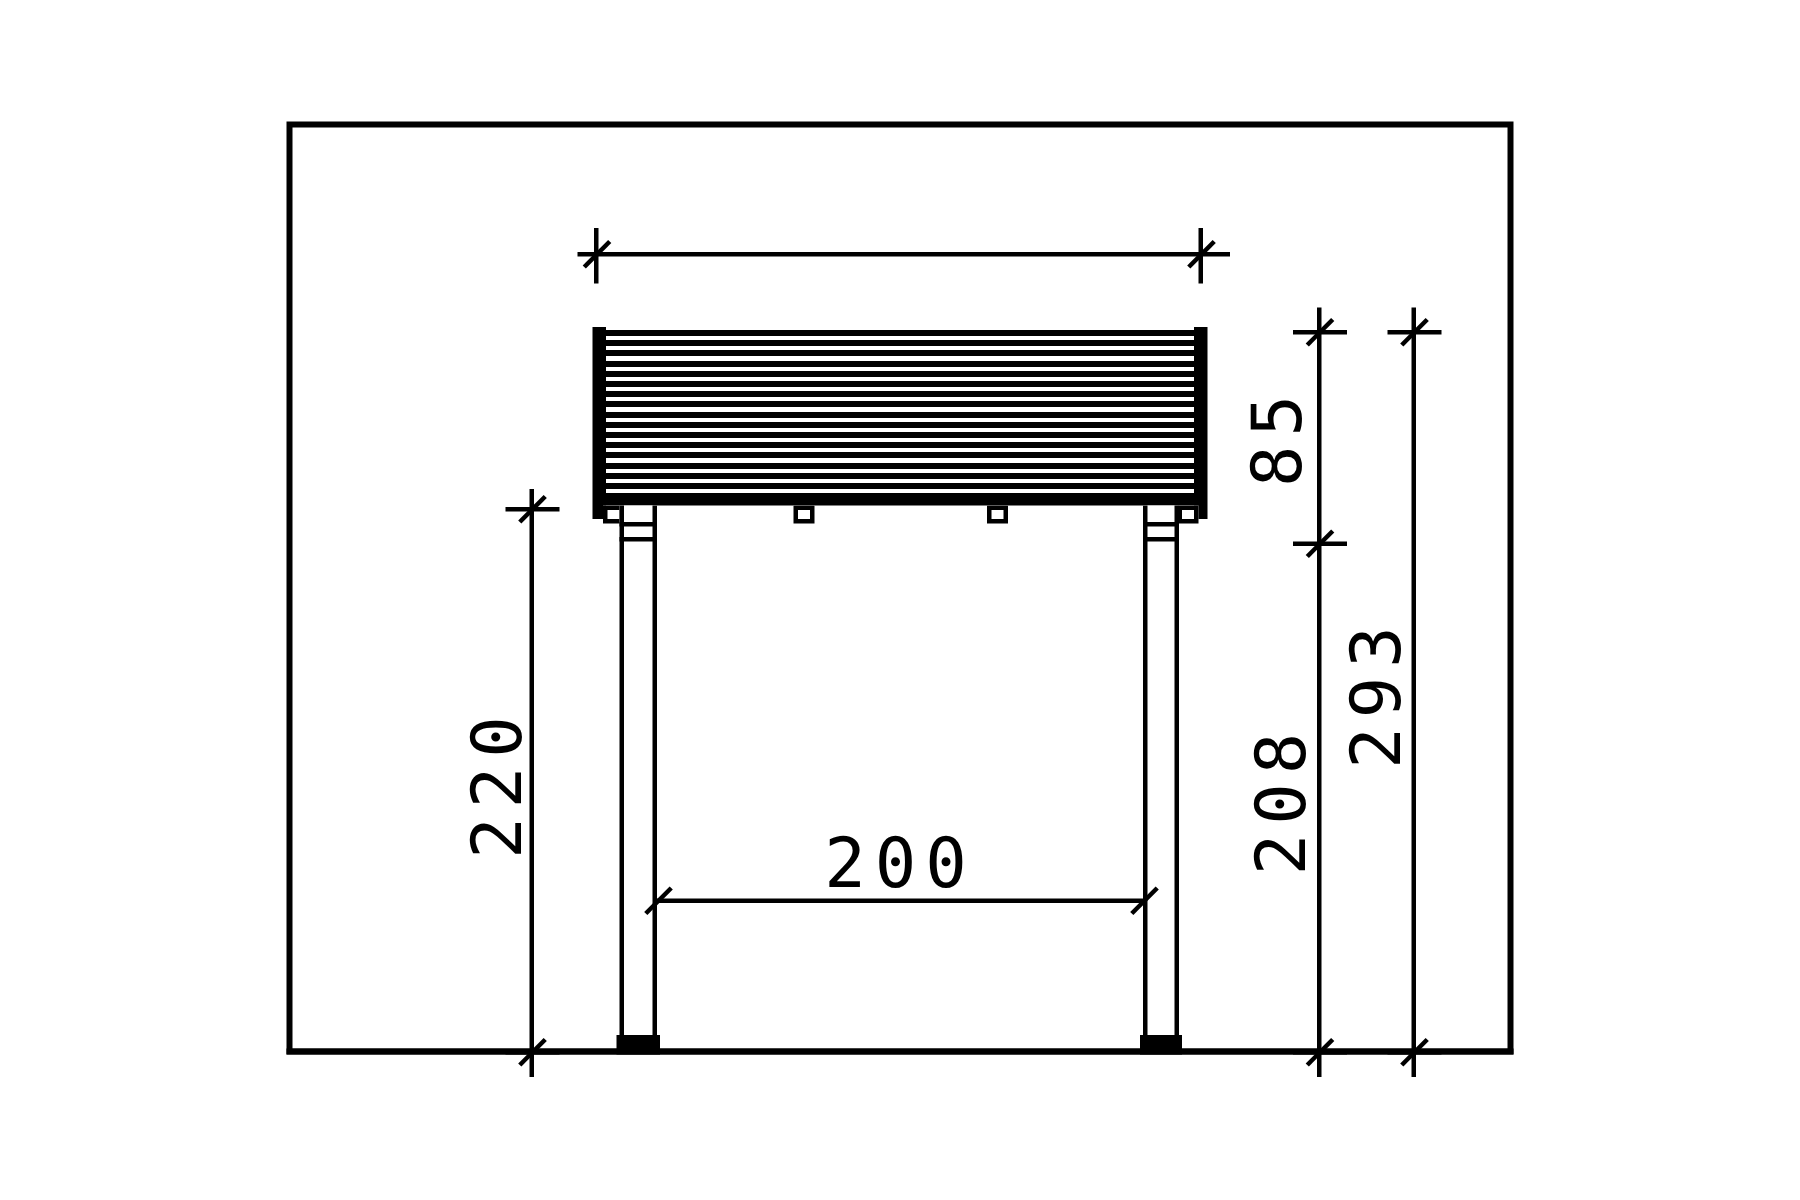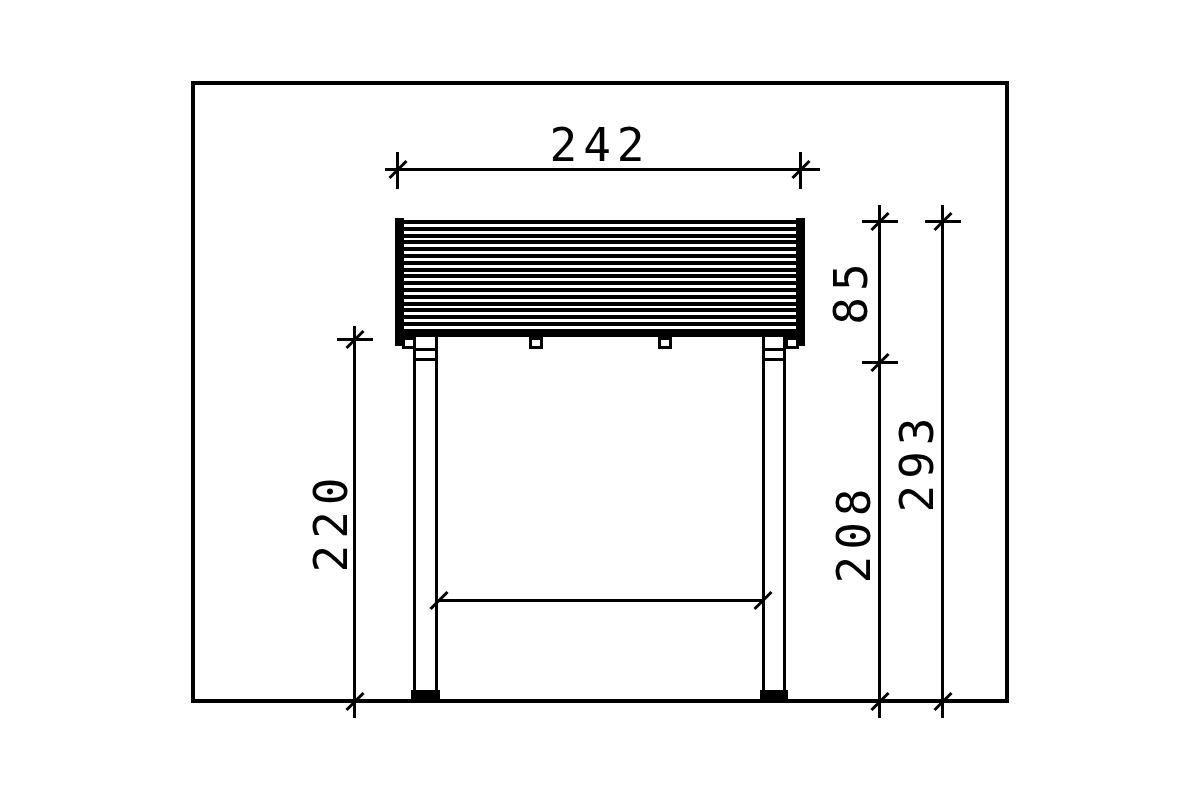--- a/index.html
+++ b/index.html
@@ -77,25 +77,25 @@
   <div class="abs ink joint" style="left:762px;top:348px;width:24px;"></div>
   <div class="abs ink joint" style="left:762px;top:358px;width:24px;"></div>
   <div class="abs ink base" style="left:411px;"></div>
   <div class="abs ink base" style="left:760px;width:28px;"></div>
 
   <div class="abs ink dline-h" style="left:385px;top:168px;width:435px;"></div>
   <div class="abs ink bar-v" style="left:396px;top:152px;"></div>
   <div class="abs ink bar-v" style="left:799px;top:152px;"></div>
   <div class="abs slash" style="left:386px;top:168px;"></div>
   <div class="abs slash" style="left:789px;top:168px;"></div>
-  <div class="abs dim-label" style="left:540px;top:122px;width:120px;">242</div>
 
   <div class="abs ink dline-h" style="left:437px;top:599px;width:325px;"></div>
   <div class="abs slash" style="left:427px;top:599px;"></div>
   <div class="abs slash" style="left:751px;top:599px;"></div>
+  <div class="abs dim-label" style="left:540px;top:552px;width:120px;">200</div>
 
   <div class="abs ink dline-v" style="left:353px;top:326px;height:392px;"></div>
   <div class="abs ink bar-h" style="left:337px;top:338px;"></div>
   <div class="abs ink bar-h" style="left:337px;top:700px;"></div>
   <div class="abs slash" style="left:343px;top:338px;"></div>
   <div class="abs slash" style="left:343px;top:700px;"></div>
   <div class="abs dim-label rot" style="left:261px;top:499px;width:140px;height:46px;">220</div>
 
   <div class="abs ink dline-v" style="left:878px;top:205px;height:513px;"></div>
   <div class="abs ink bar-h" style="left:862px;top:220px;"></div>

